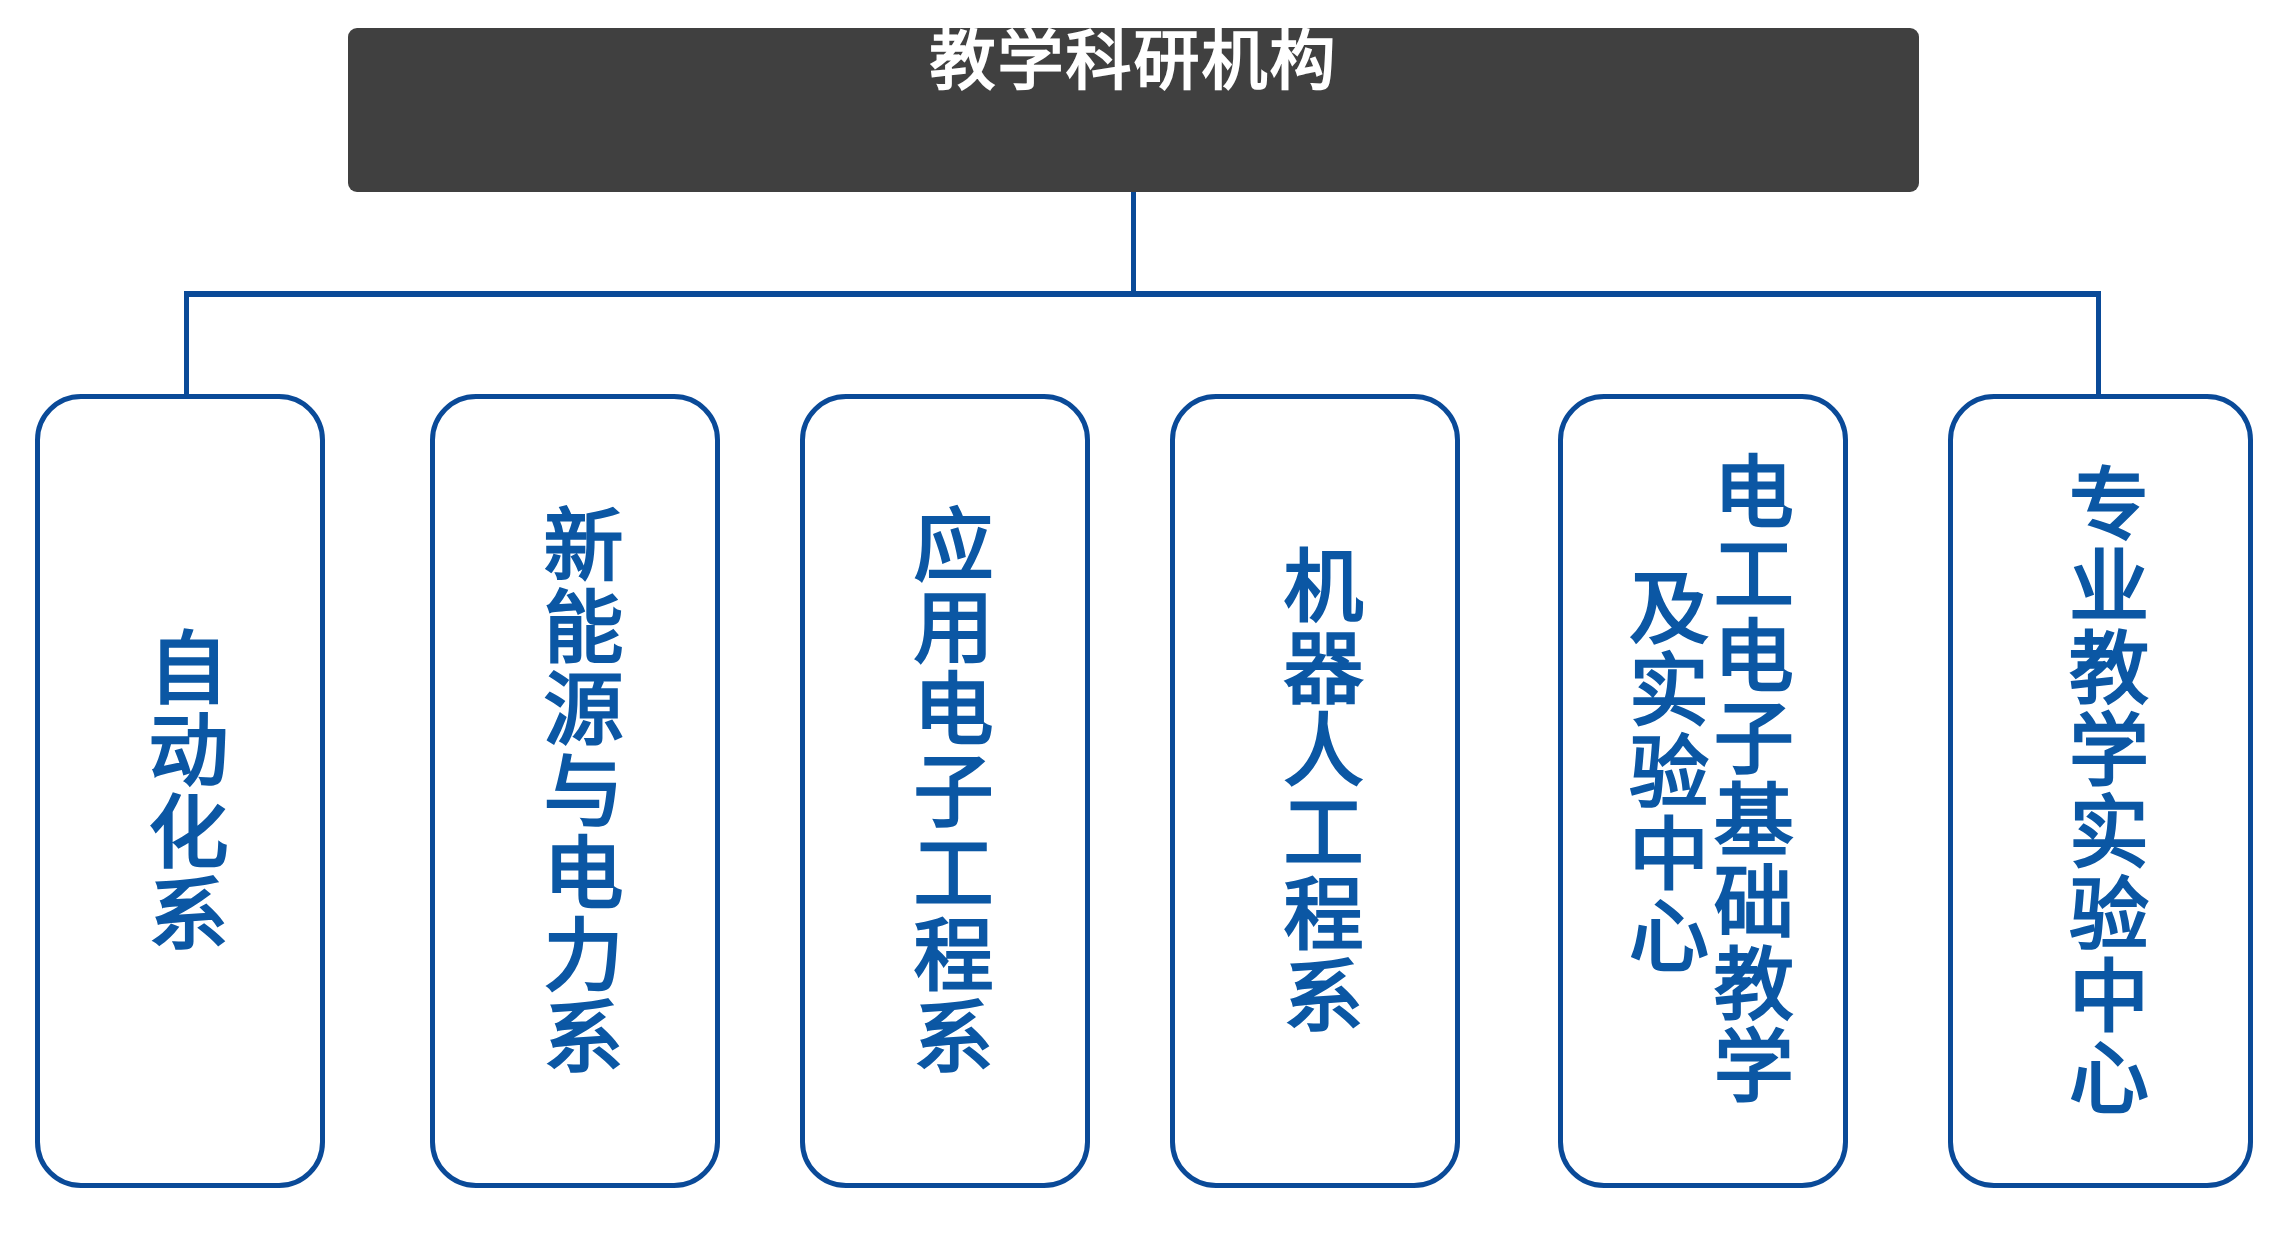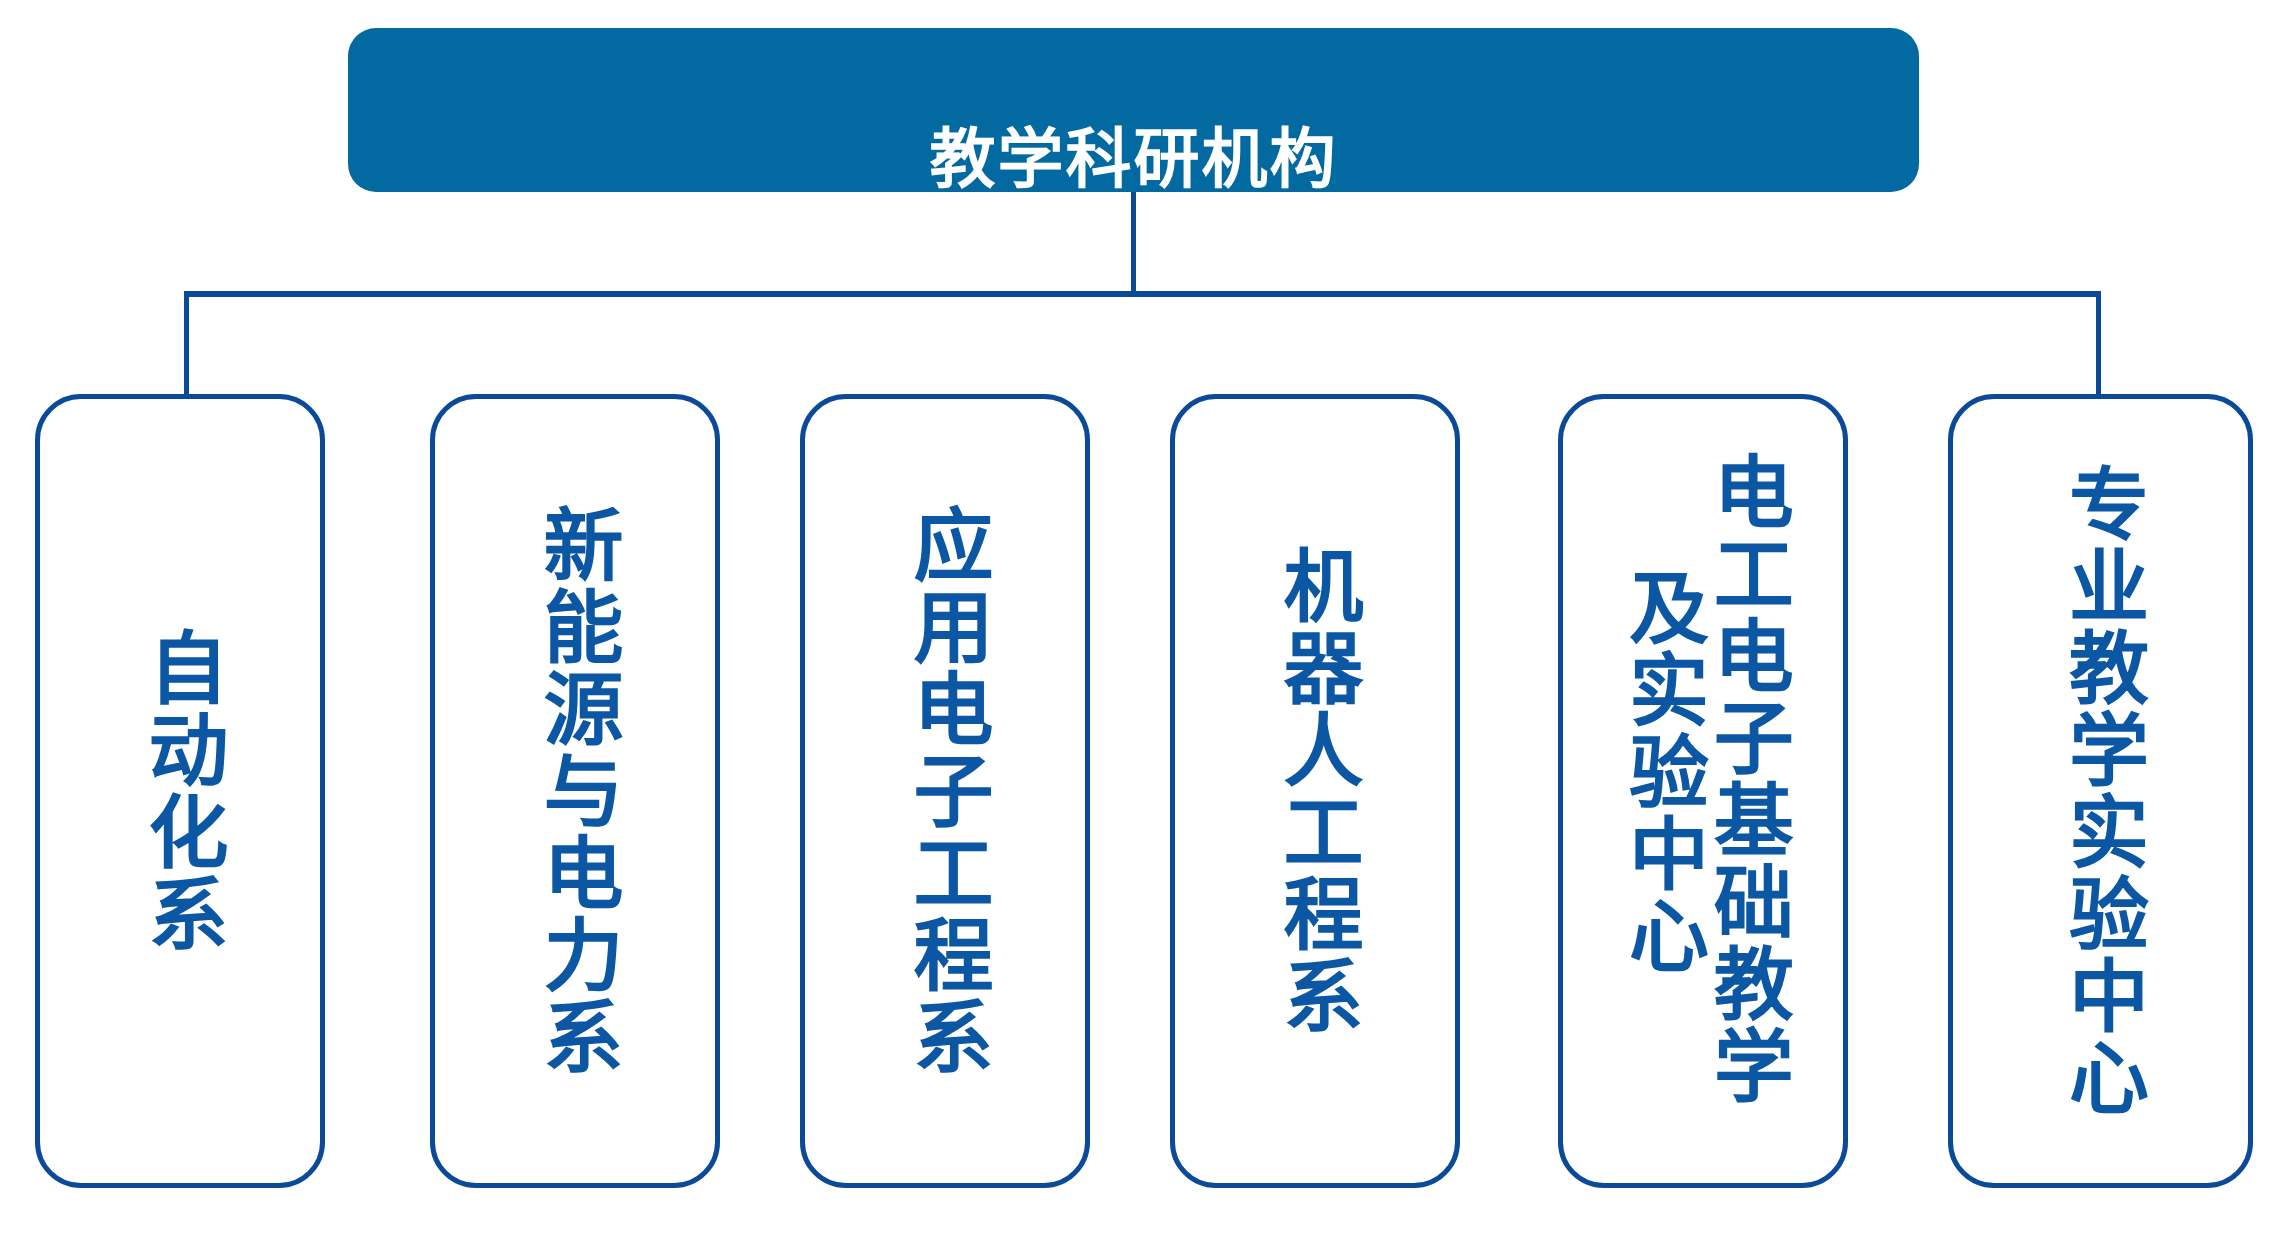--- a/index.html
+++ b/index.html
@@ -19,24 +19,24 @@
     overflow: hidden;
   }
 
   
   .root-node {
     position: absolute;
     left: 348px;
     top: 28px;
     width: 1571px;
     height: 164px;
-    background: #0369a1;
-    border-radius: 28px;
+    background: #404040;
+    border-radius: 9px;
     display: flex;
-    align-items: flex-end;
+    align-items: flex-start;
     justify-content: center;
     box-sizing: border-box;
   }
   .root-label {
     color: #ffffff;
     font-size: 66px;
     font-weight: bold;
     letter-spacing: 2px;
     line-height: 1;
     white-space: nowrap;

